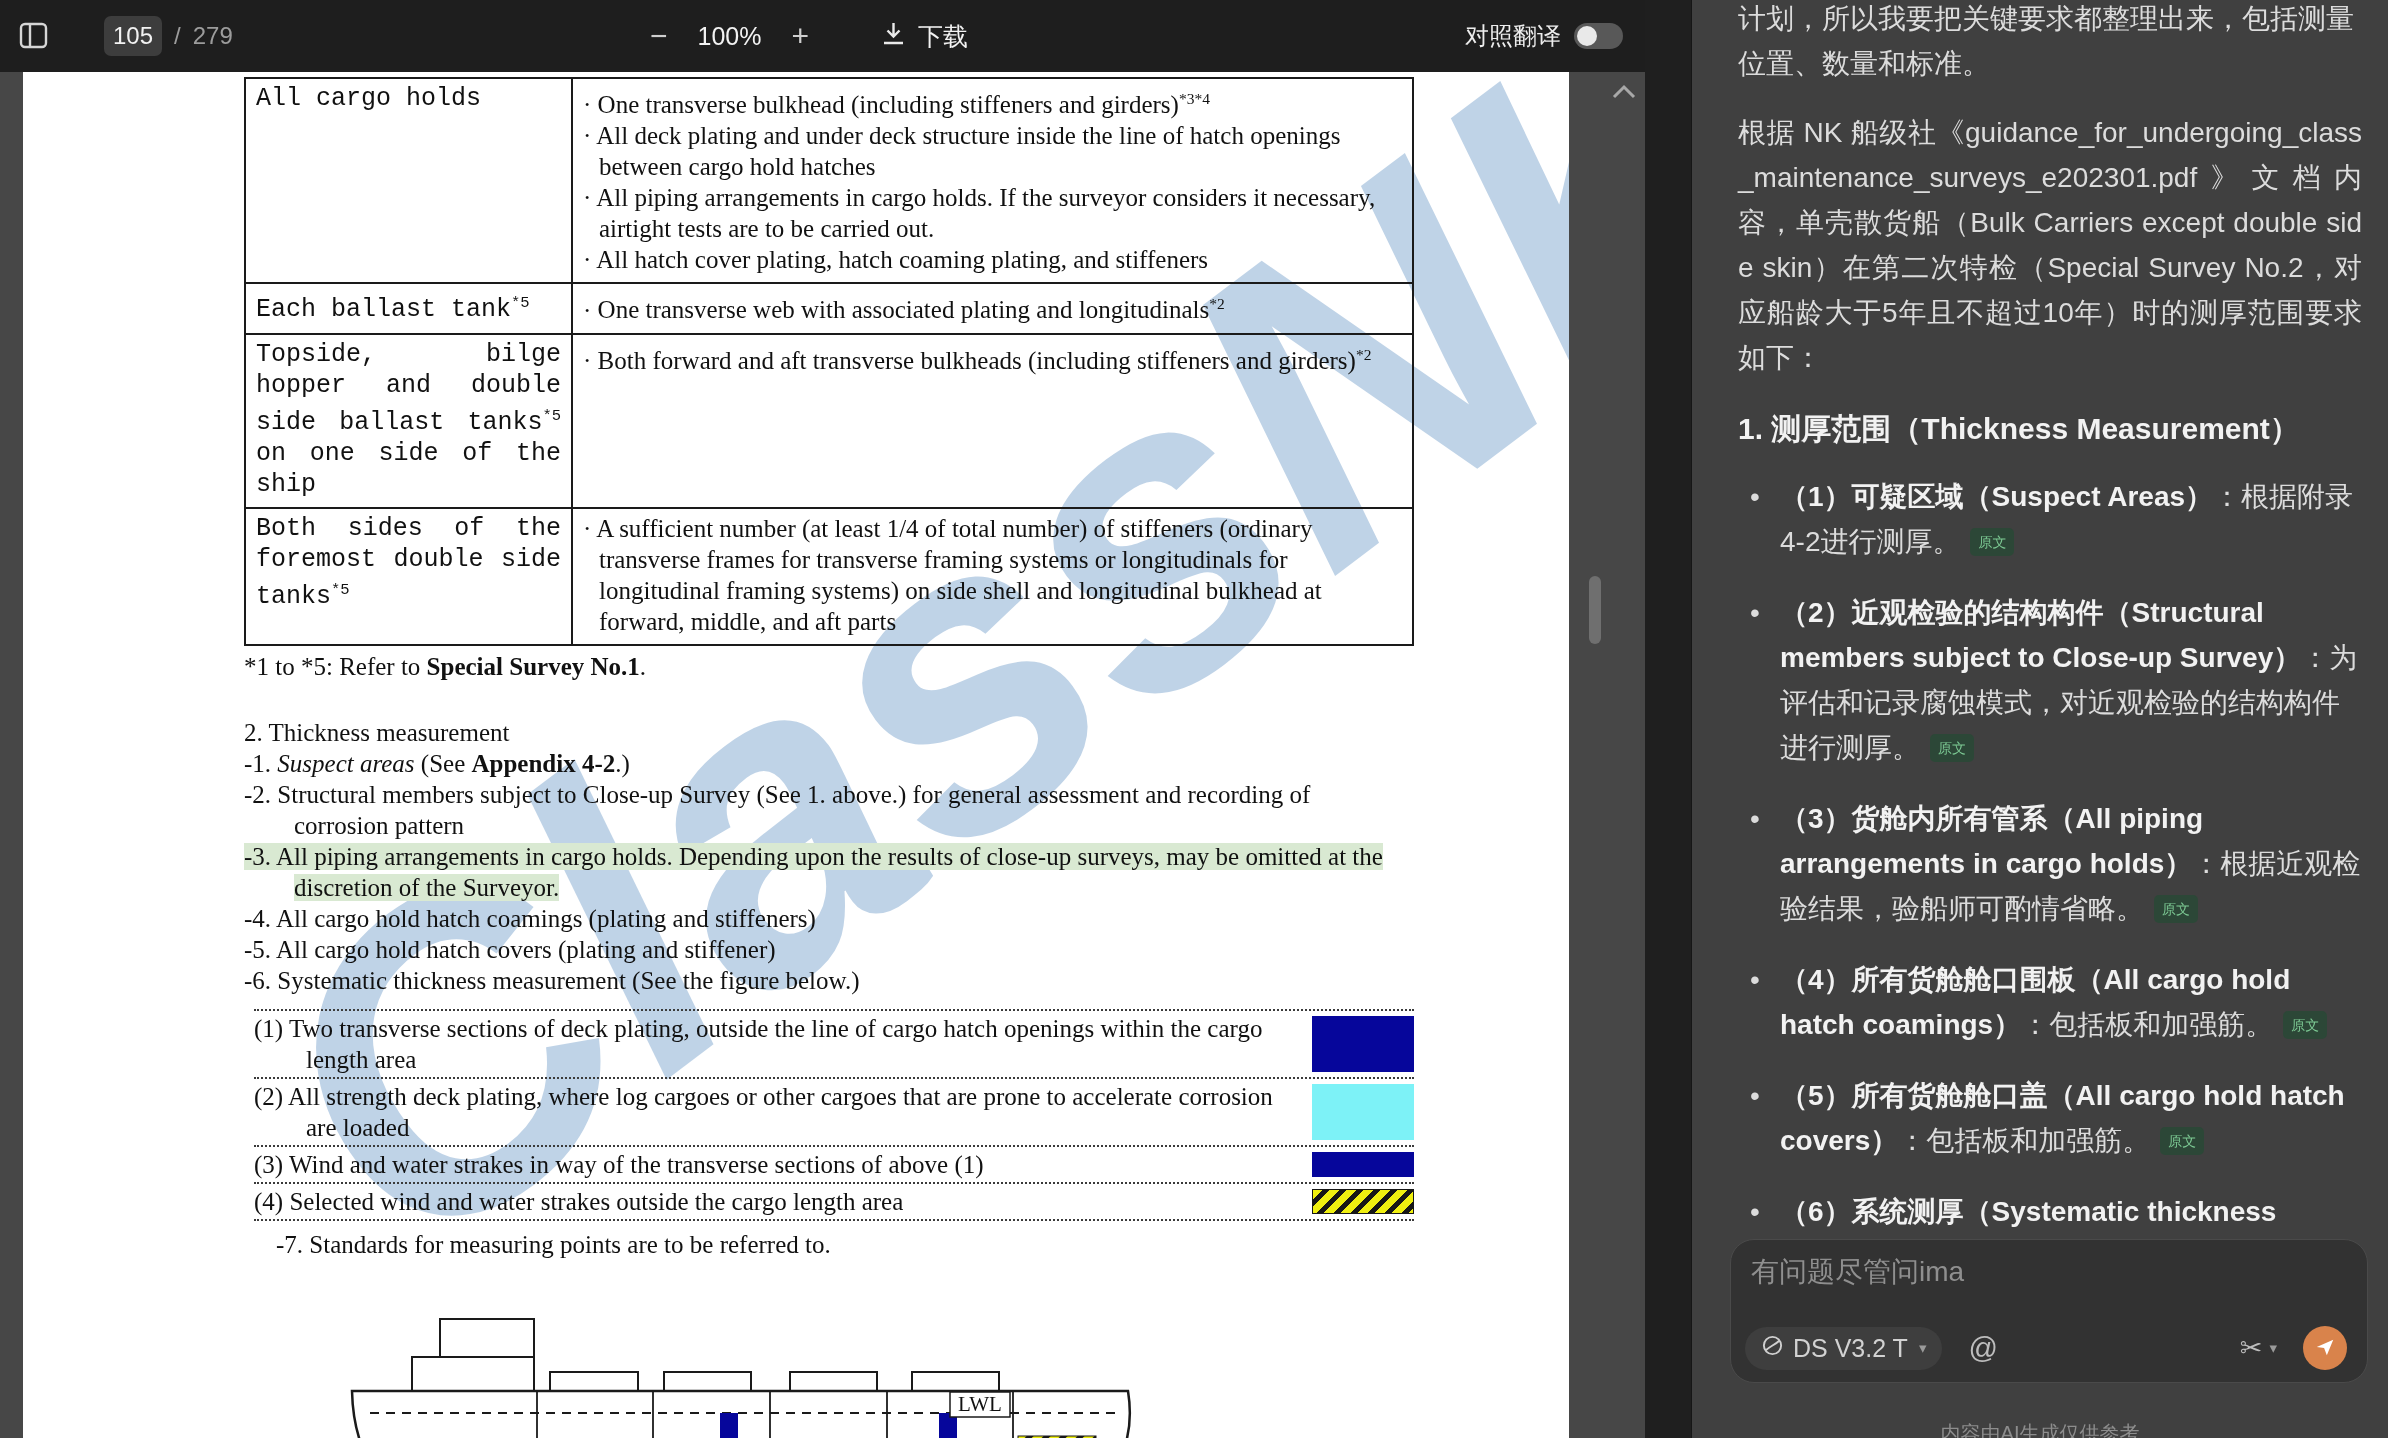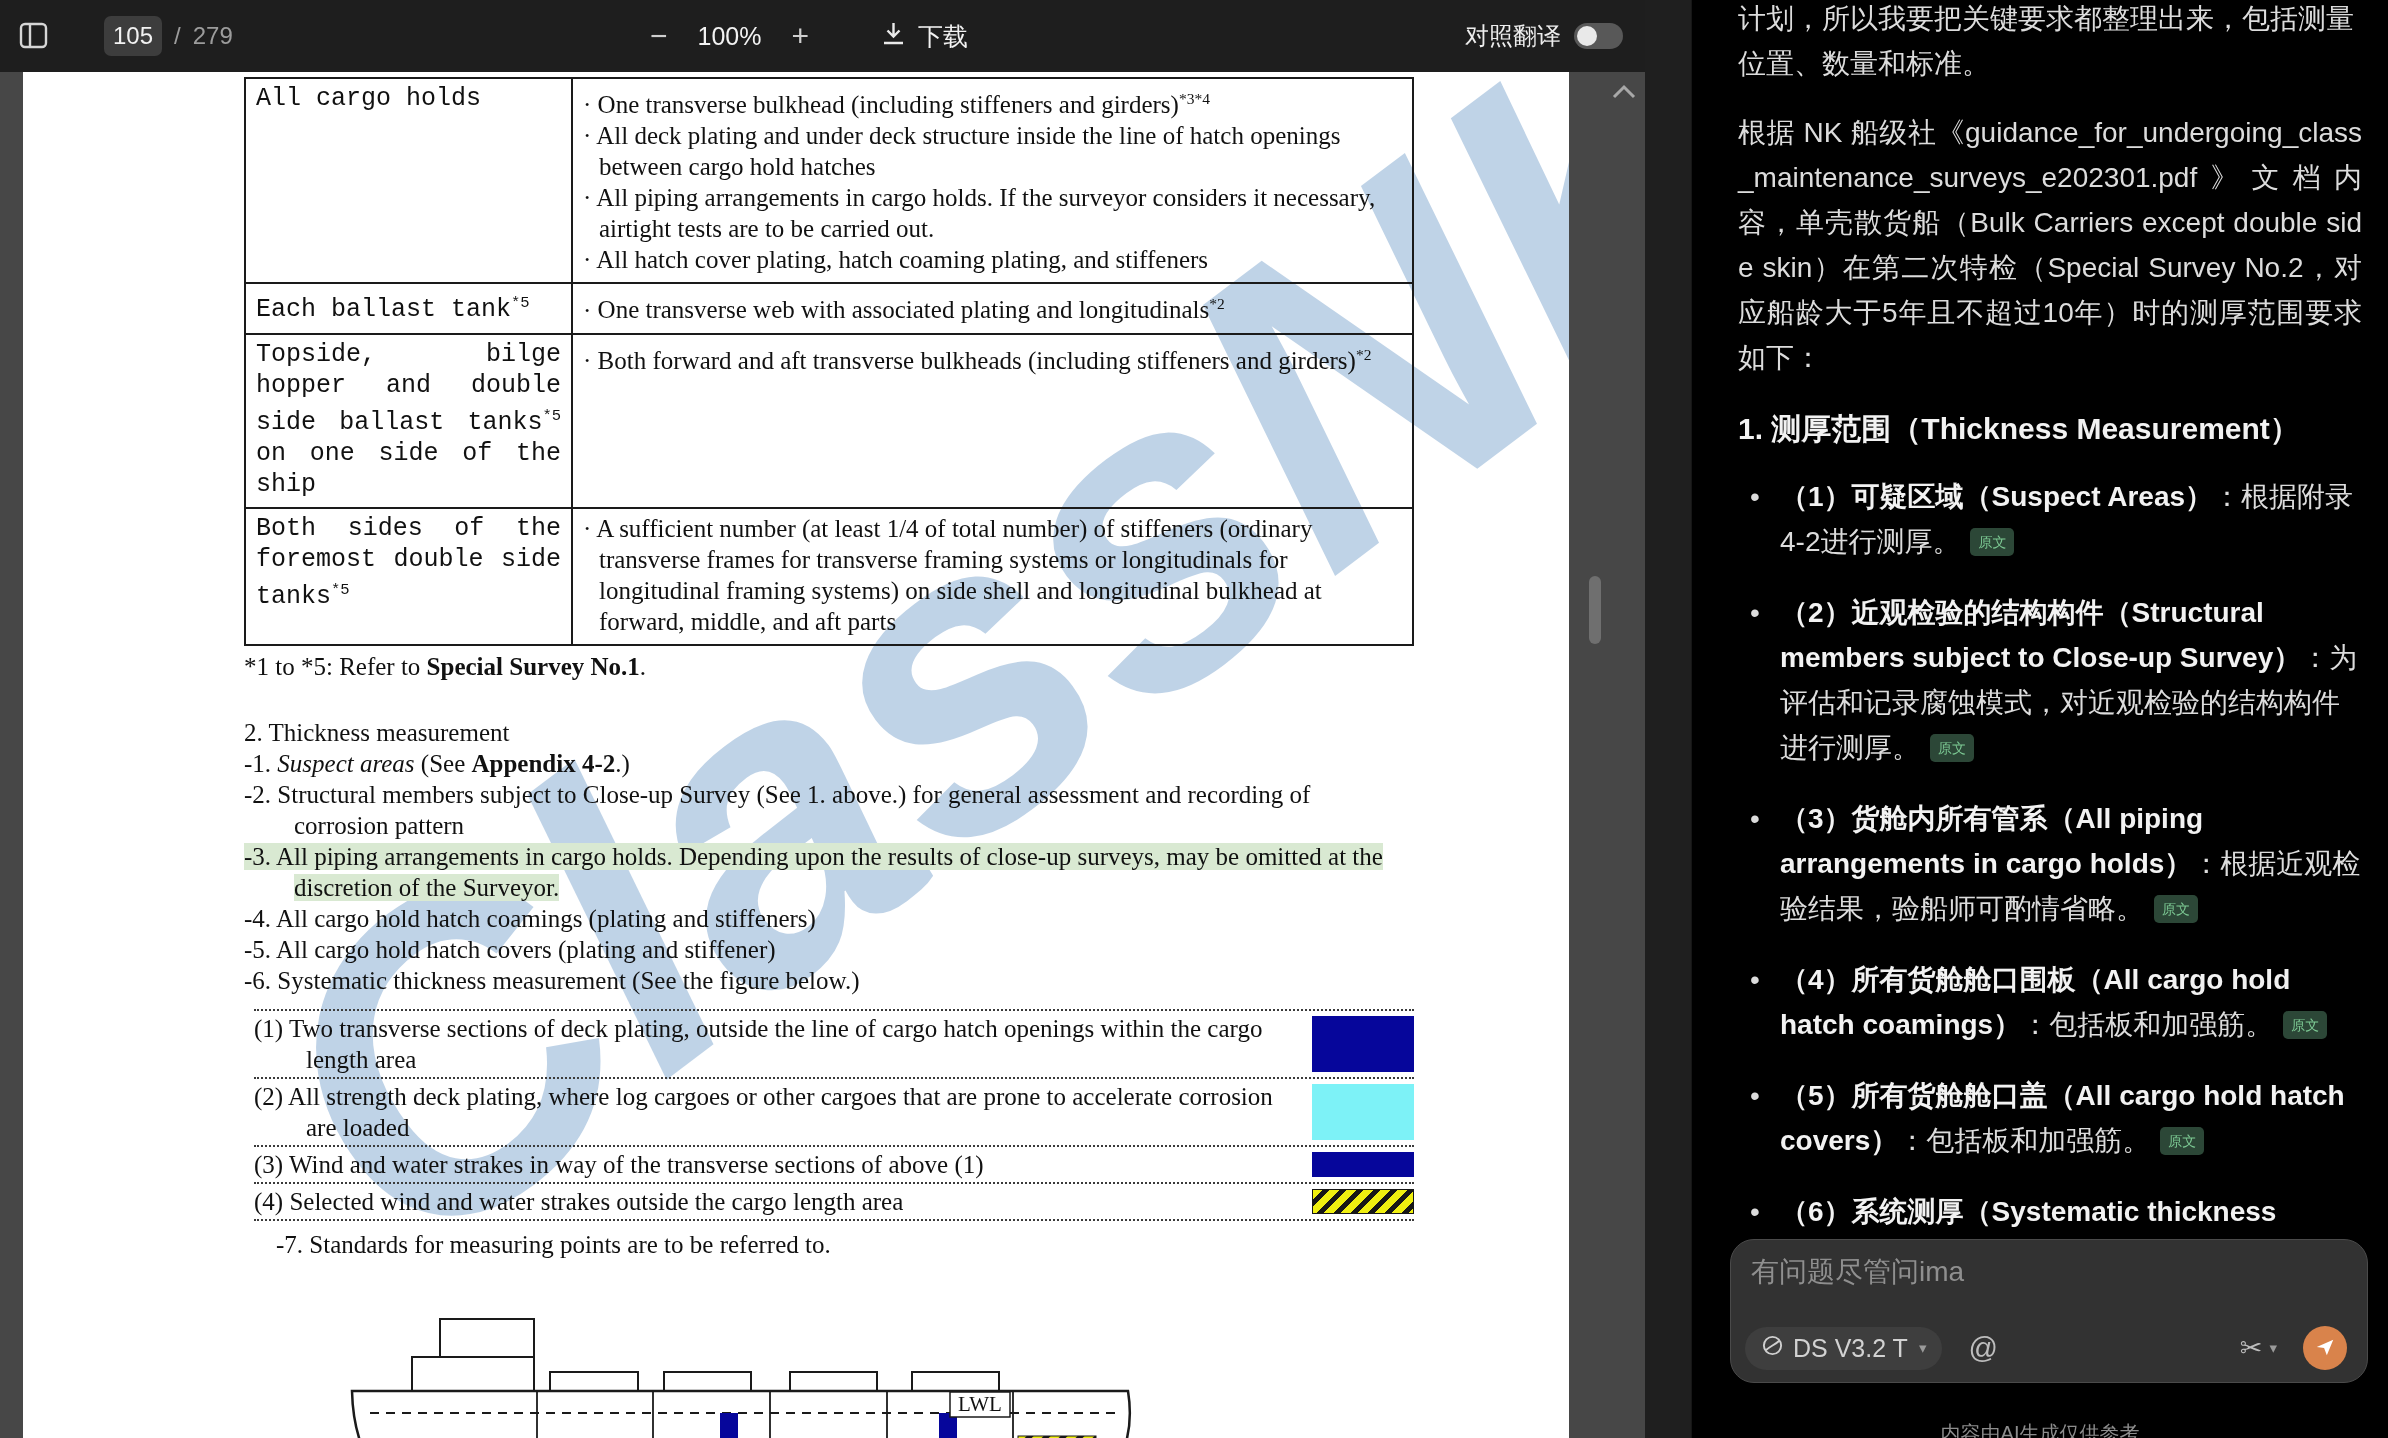--- a/index.html
+++ b/index.html
@@ -50,21 +50,21 @@
   .navy{background:#06069B;}
   .cyan{background:#7DF2F7;}
   .hatch{background:repeating-linear-gradient(135deg,#EFEF10 0 7px,#161616 7px 12px);border:1px solid #161616;}
   .item7{margin-top:7px;margin-left:32px;}
   .diagram{margin:44px 0 0 100px;display:block;}
 
   .scroll-up{position:absolute;top:78px;right:5px;width:32px;height:30px;display:flex;align-items:center;justify-content:center;z-index:15;cursor:pointer;}
   .scroll-thumb{position:absolute;top:576px;right:44px;width:12px;height:68px;background:#6f6f6f;border-radius:6px;z-index:15;cursor:pointer;}
 
   
-  .chat{position:absolute;top:0;right:0;width:697px;height:1438px;background:#000000;border-left:1px solid #161616;overflow:hidden;color:#dcdcdc;}
+  .chat{position:absolute;top:0;right:0;width:697px;height:1438px;background:#404040;border-left:1px solid #161616;overflow:hidden;color:#dcdcdc;}
   .chat-scroll{padding:0 26px 0 46px;font-size:28px;line-height:45px;}
   .partial{margin-top:-4px;margin-bottom:24px;}
   .intro{margin-bottom:26px;text-align:justify;word-break:break-all;}
   .chat-heading{font-size:30px;line-height:46px;color:#f2f2f2;margin:0 0 22px;font-weight:700;}
   .cbullet{position:relative;padding-left:42px;margin-bottom:26px;}
   .cbullet::before{content:"•";position:absolute;left:12px;top:0;color:#dcdcdc;}
   .cbullet b{font-weight:700;color:#f2f2f2;}
   .badge{display:inline-block;background:#2c4737;color:#7CC893;font-size:14px;line-height:28px;padding:0 8px;border-radius:5px;
          margin-left:10px;vertical-align:4px;cursor:pointer;font-family:"Liberation Sans",sans-serif;}
 

